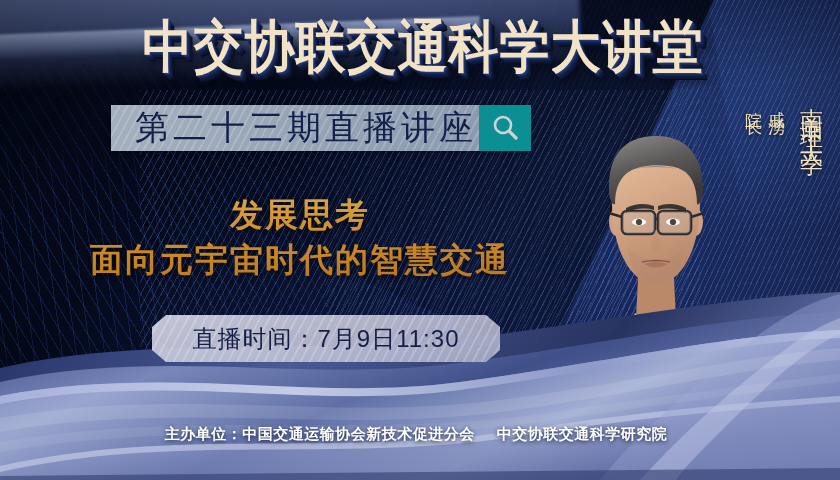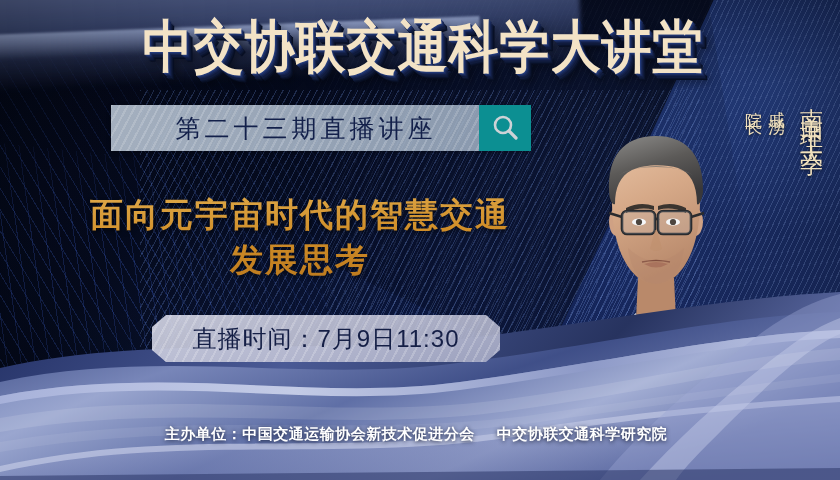--- a/index.html
+++ b/index.html
@@ -162,21 +162,21 @@
     position: relative;
     display: flex;
     align-items: center;
     justify-content: center;
     background:
       repeating-linear-gradient(118deg,
         rgba(255,255,255,.16) 0px, rgba(255,255,255,.16) 2px,
         rgba(255,255,255,0) 2px, rgba(255,255,255,0) 7px),
       linear-gradient(100deg, rgba(178,190,205,.92), rgba(156,172,192,.88));
     color: #13204a;
-    font-size: 25px;
+    font-size: 34px;
     font-weight: 500;
     letter-spacing: 4px;
     padding-left: 22px;
   }
   .subtitle-bar .sb-icon {
     width: 52px;
     background: #0c8f92;
     display: flex;
     align-items: center;
     justify-content: center;
@@ -440,22 +440,22 @@
     <div class="sb-text">第二十三期直播讲座</div>
     <div class="sb-icon">
       <svg width="30" height="30" viewBox="0 0 30 30">
         <circle cx="13" cy="12" r="8" fill="none" stroke="#cdd2d6" stroke-width="2.6"></circle>
         <line x1="19" y1="18" x2="26" y2="25" stroke="#cdd2d6" stroke-width="3.2" stroke-linecap="round"></line>
       </svg>
     </div>
   </div>
 
   <div class="topic">
+    <span class="line">发展思考</span>
     <span class="line">面向元宇宙时代的智慧交通</span>
-    <span class="line">发展思考</span>
   </div>
 
   <div class="time-badge">直播时间：7月9日11:30</div>
 
   <div class="v-col v-org">南京理工大学</div>
   <div class="v-col v-name">
     <span>戚湧</span>
     <span class="gap"></span>
     <span>院长</span>
   </div>

